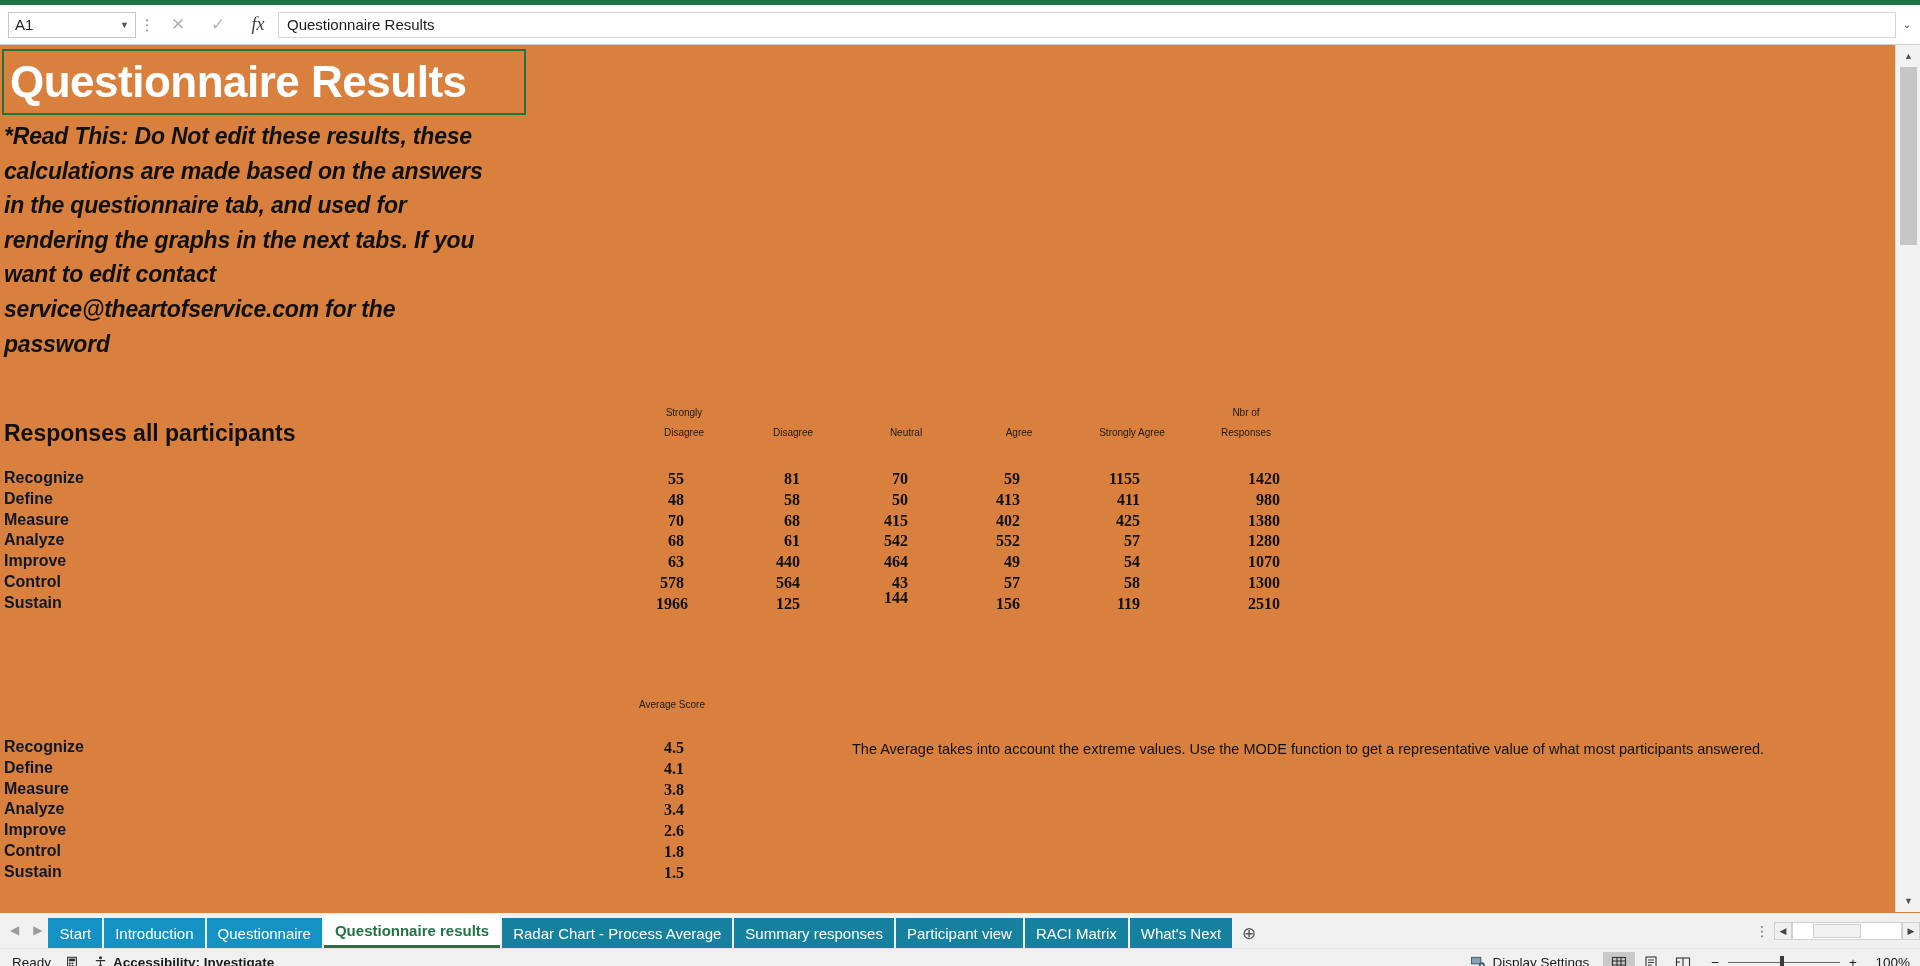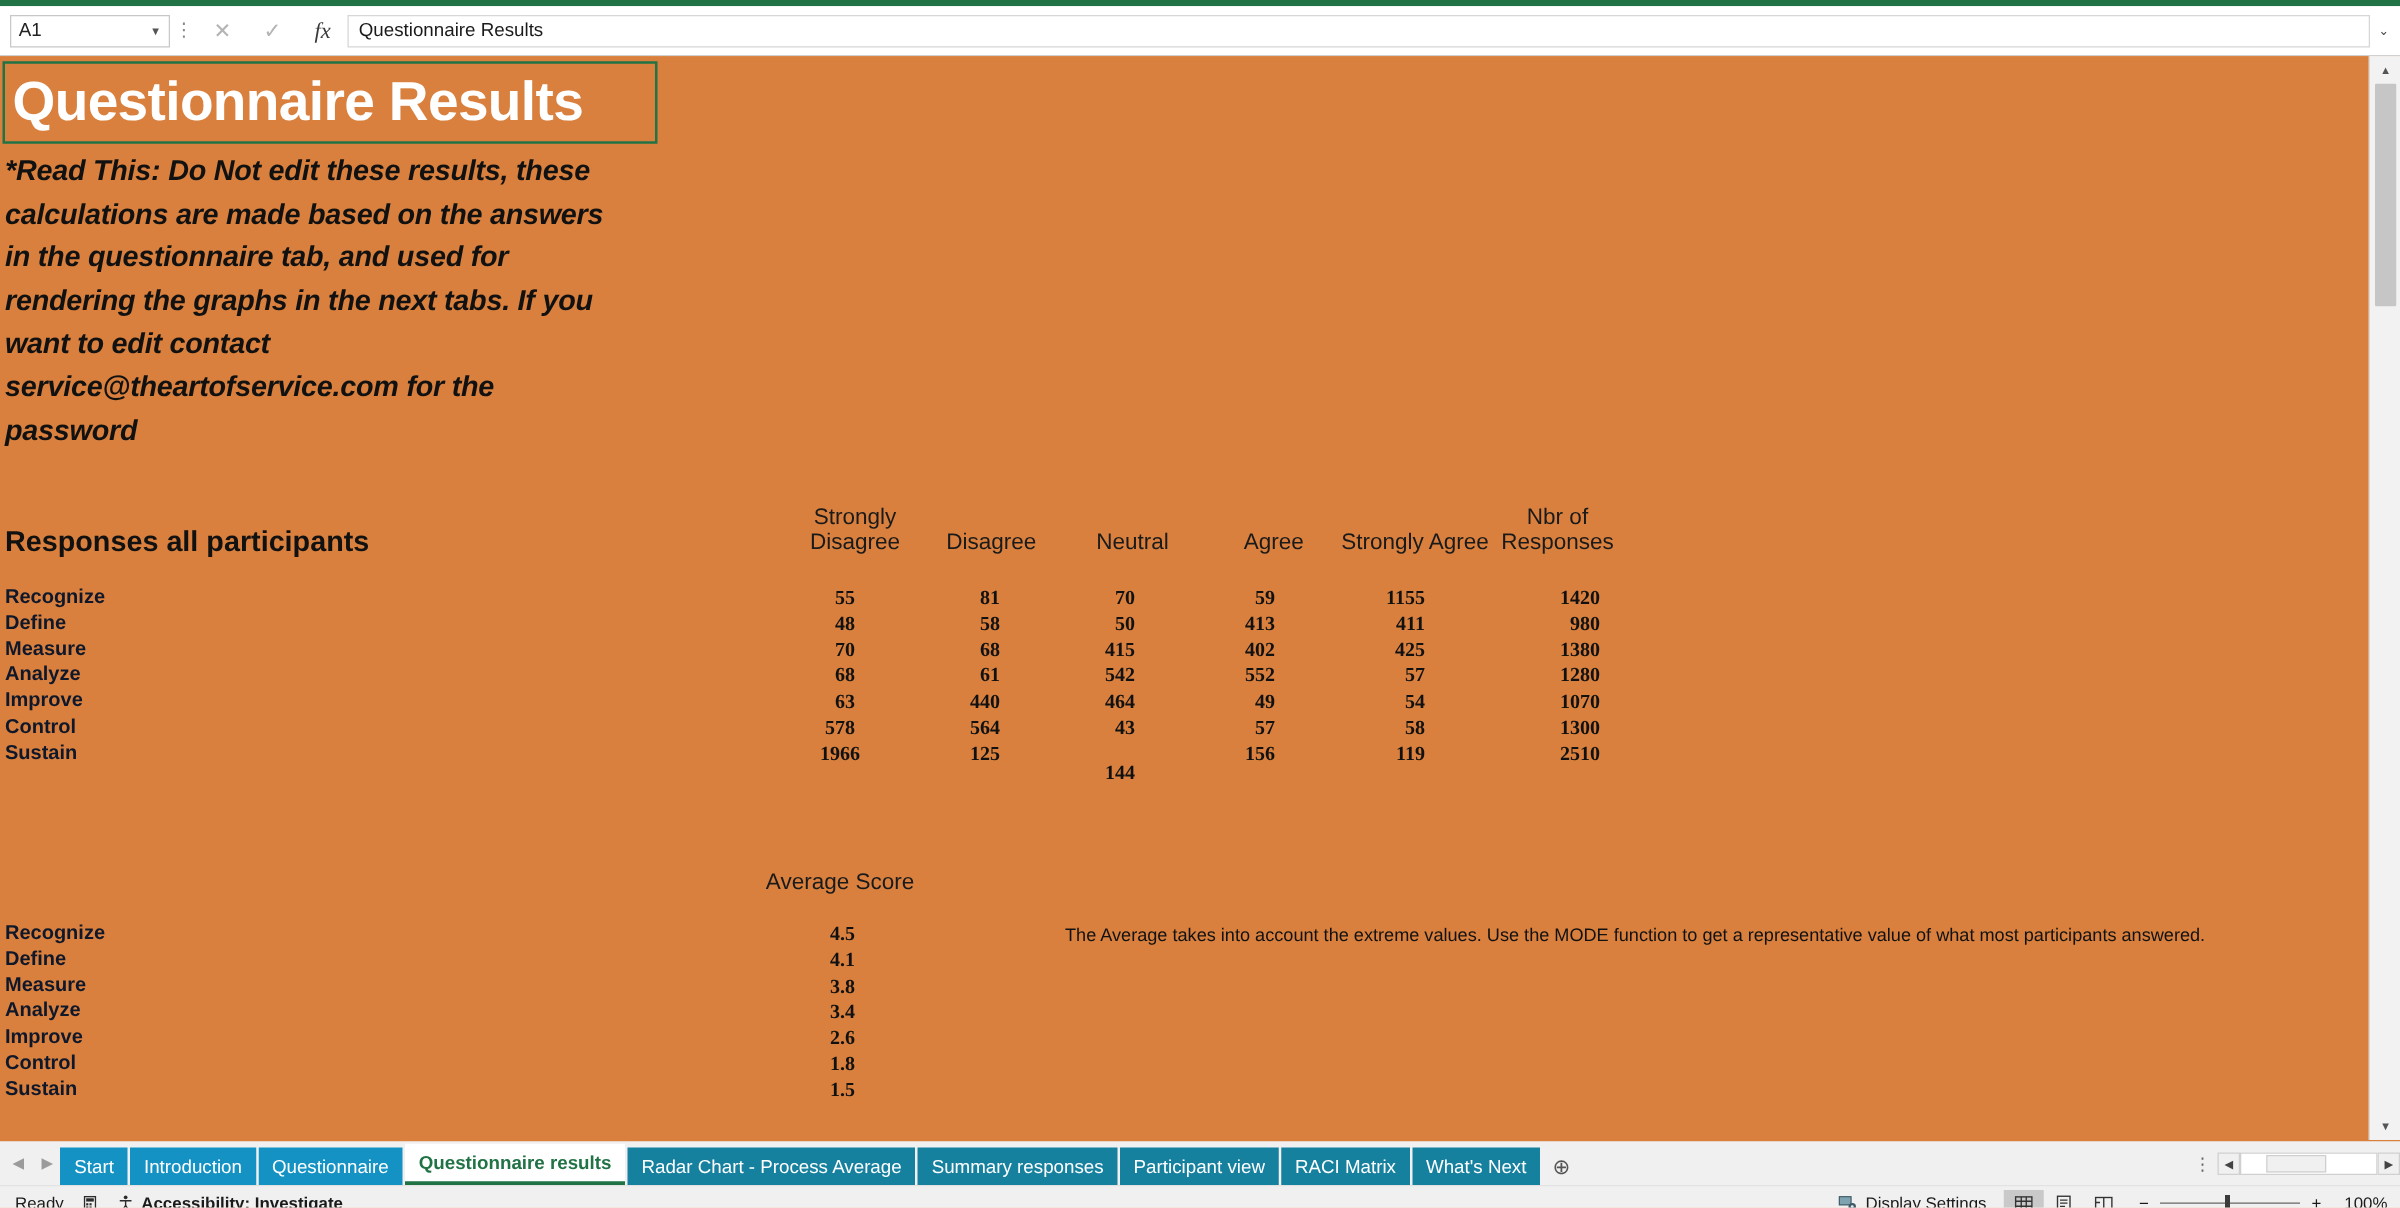--- a/index.html
+++ b/index.html
@@ -69,21 +69,21 @@
   }
 
   .sec-head {
     position: absolute; font-size: 23px; font-weight: bold; color: #111;
     white-space: nowrap;
   }
   #resp-head { left: 4px; top: 375px; }
   #avg-head  { left: 4px; top: 645px; }
 
   .colhead {
-    position: absolute; font-size: 18px; color: #1a1a1a;
+    position: absolute; font-size: 10px; color: #1a1a1a;
     text-align: center; line-height: 20px;
   }
 
   .rowlabel {
     position: absolute; left: 4px; font-size: 16px; font-weight: bold;
     color: #0f172a; white-space: nowrap;
   }
   .cellnum {
     position: absolute; font-size: 16px; font-weight: bold; color: #111;
     font-family: "Liberation Serif", serif; text-align: right;
@@ -274,21 +274,21 @@
         <div class="rowlabel" style="top: 528px;">Control</div>
         <div class="cellnum" style="left: 564px; width: 120px; top: 529px;">578</div>
         <div class="cellnum" style="left: 680px; width: 120px; top: 529px;">564</div>
         <div class="cellnum" style="left: 788px; width: 120px; top: 529px; padding-left: 32px;">43</div>
         <div class="cellnum" style="left: 900px; width: 120px; top: 529px;">57</div>
         <div class="cellnum" style="left: 1020px; width: 120px; top: 529px;">58</div>
         <div class="cellnum" style="left: 1160px; width: 120px; top: 529px;">1300</div>
         <div class="rowlabel" style="top: 548.8px;">Sustain</div>
         <div class="cellnum" style="left: 568px; width: 120px; top: 549.8px;">1966</div>
         <div class="cellnum" style="left: 680px; width: 120px; top: 549.8px;">125</div>
-        <div class="cellnum" style="left: 788px; width: 120px; top: 565px;">144</div>
+        <div class="cellnum" style="left: 788px; width: 120px; top: 544px;">144</div>
         <div class="cellnum" style="left: 900px; width: 120px; top: 549.8px;">156</div>
         <div class="cellnum" style="left: 1020px; width: 120px; top: 549.8px;">119</div>
         <div class="cellnum" style="left: 1160px; width: 120px; top: 549.8px;">2510</div>
       </div>
 
     <div class="colhead" style="left:612px; top:650px; width:120px;">Average Score</div>
 
     <div id="avg-table">
         <div class="rowlabel" style="top: 693px;">Recognize</div>
         <div class="avgnum" style="left: 564px; width: 120px; top: 694px;">4.5</div>

